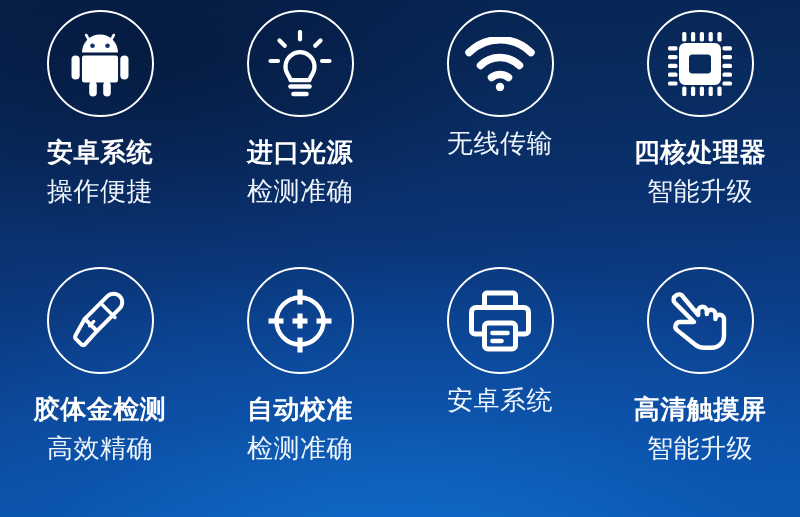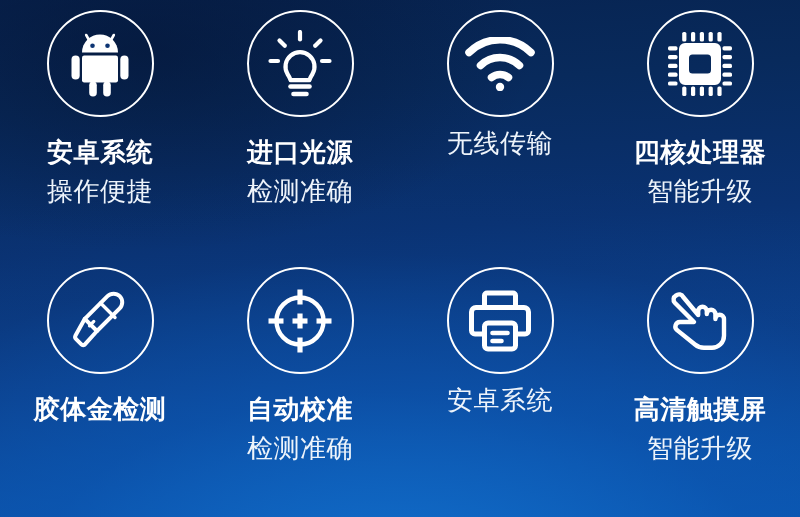--- a/index.html
+++ b/index.html
@@ -176,20 +176,21 @@
     <div class="cell row2-cell">
       <div class="icon-circle" style="margin-top:0">
         <svg width="62" height="62" viewBox="0 0 62 62" fill="none" stroke="#ffffff" stroke-width="4" stroke-linecap="round" stroke-linejoin="round" aria-hidden="true">
           <path d="M38.5 6.2 a8.6 8.6 0 0 1 12.2 12.2 L28.0 41.0 L15.8 28.8 z"></path>
           <path d="M31.5 13.0 L46.0 27.5" stroke-width="3.4"></path>
           <path d="M15.8 28.8 L6.5 45.5 a3 3 0 0 0 0.6 3.6 l5.0 5.0 a3 3 0 0 0 3.6 0.6 L28.0 41.0"></path>
           <path d="M20.5 35.8 L24.8 31.4" stroke-width="3.2"></path>
         </svg>
       </div>
       <div class="title">胶体金检测</div>
+      <div class="subtitle">高效精确</div>
     </div>
 
     <div class="cell row2-cell">
       <div class="icon-circle" style="margin-top:0">
         <svg width="66" height="66" viewBox="0 0 66 66" fill="none" stroke="#ffffff" stroke-linecap="butt" aria-hidden="true">
           <circle cx="33" cy="33" r="23.5" stroke-width="4.4"></circle>
           <path d="M33 1.5 L33 16.5" stroke-width="5.2"></path>
           <path d="M33 49.5 L33 64.5" stroke-width="5.2"></path>
           <path d="M1.5 33 L16.5 33" stroke-width="5.2"></path>
           <path d="M49.5 33 L64.5 33" stroke-width="5.2"></path>

